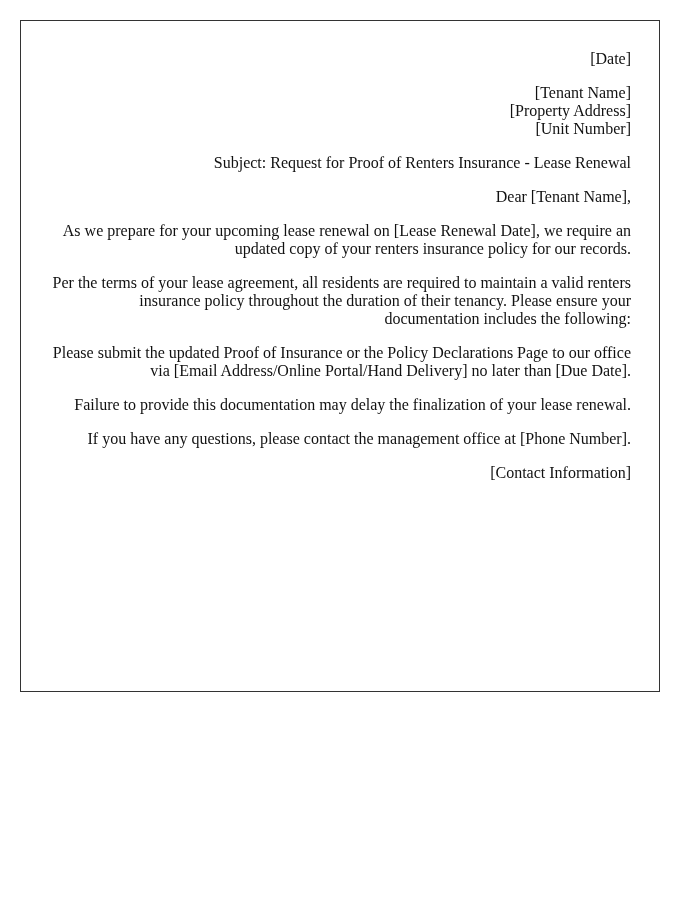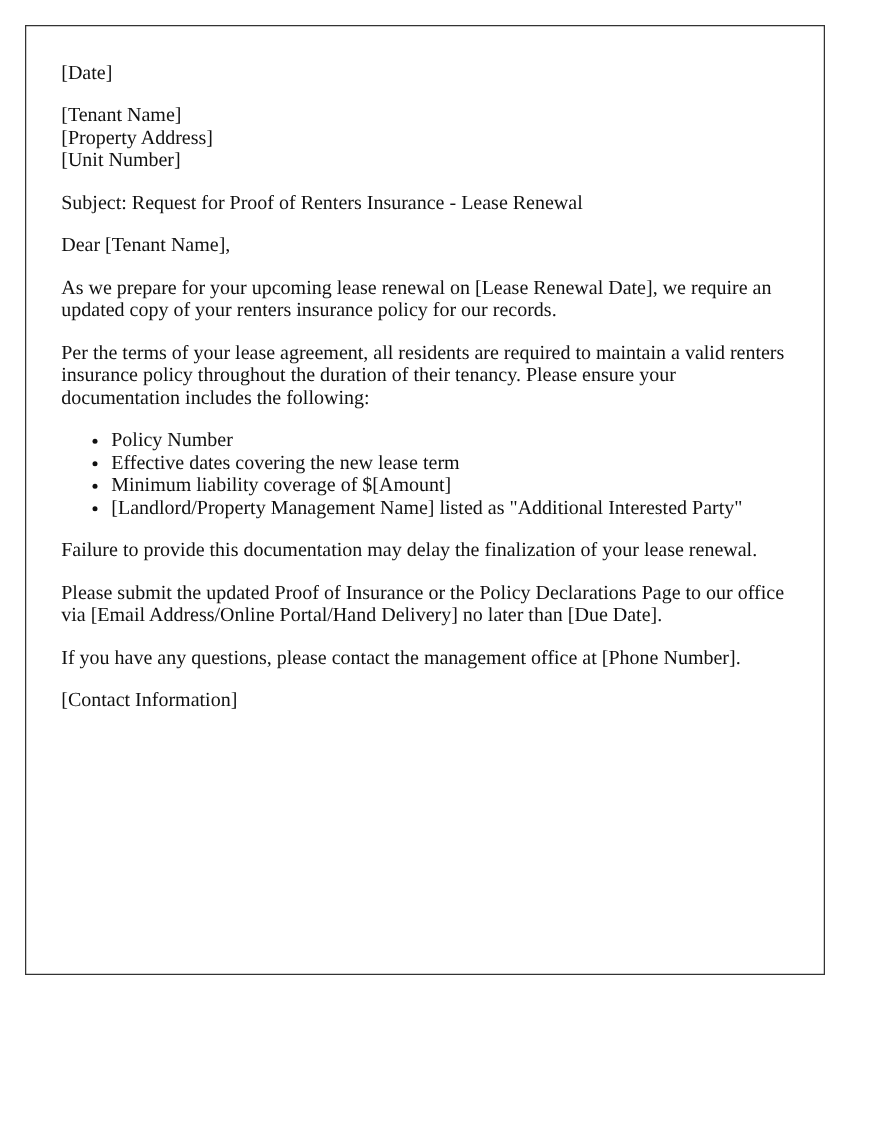--- a/index.html
+++ b/index.html
@@ -14,24 +14,25 @@
       font-family: "Liberation Serif", "DejaVu Serif", serif;
       font-size: 16px;
       line-height: 18px;
       color: #111111;
     }
     .letter {
       position: absolute;
       left: 20px;
       top: 20px;
       width: 640px;
-      height: 760px;
+      height: 672px;
       border: 1px solid #333333;
       box-sizing: border-box;
       padding: 29px 28px 0 28px;
+      text-align: right;
     }
     .letter p {
       margin: 0 0 16px 0;
     }
     .block {
       margin: 0 0 16px 0;
     }
     .block div {
       margin: 0;
     }
@@ -55,28 +56,22 @@
     <div>[Unit Number]</div>
   </div>
 
   <p>Subject: Request for Proof of Renters Insurance - Lease Renewal</p>
 
   <p>Dear [Tenant Name],</p>
 
   <p>As we prepare for your upcoming lease renewal on [Lease Renewal Date], we require an updated copy of your renters insurance policy for our records.</p>
   <p>Per the terms of your lease agreement, all residents are required to maintain a valid renters insurance policy throughout the duration of their tenancy. Please ensure your documentation includes the following:</p>
 
-  <ul class="reqs">
-    <li>Policy Number</li>
-    <li>Effective dates covering the new lease term</li>
-    <li>Minimum liability coverage of $[Amount]</li>
-    <li>[Landlord/Property Management Name] listed as "Additional Interested Party"</li>
-  </ul>
 
+  <p>Please submit the updated Proof of Insurance or the Policy Declarations Page to our office via [Email Address/Online Portal/Hand Delivery] no later than [Due Date].</p>
   <p>Failure to provide this documentation may delay the finalization of your lease renewal.</p>
-  <p>Please submit the updated Proof of Insurance or the Policy Declarations Page to our office via [Email Address/Online Portal/Hand Delivery] no later than [Due Date].</p>
   <p>If you have any questions, please contact the management office at [Phone Number].</p>
 
 
   <div class="block">
     <div>[Contact Information]</div>
   </div>
 </div>
 
 </body></html>

